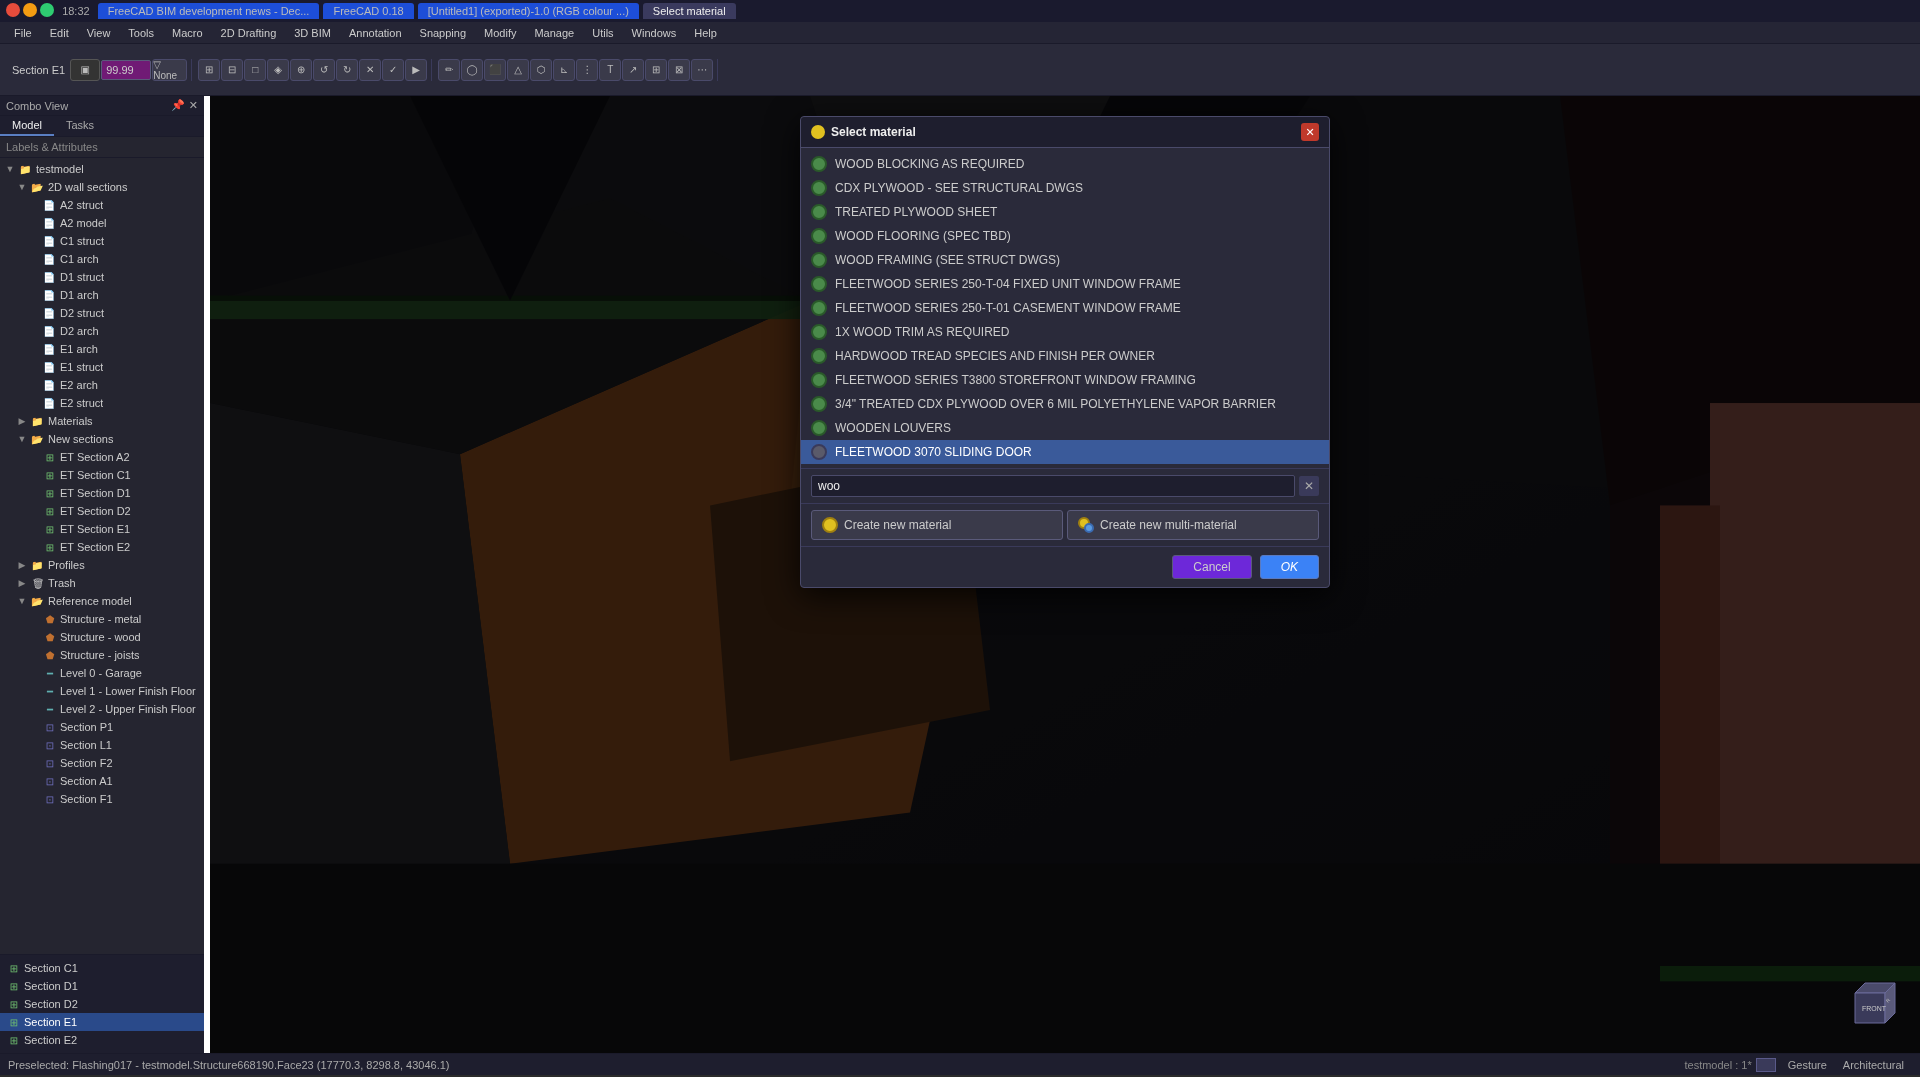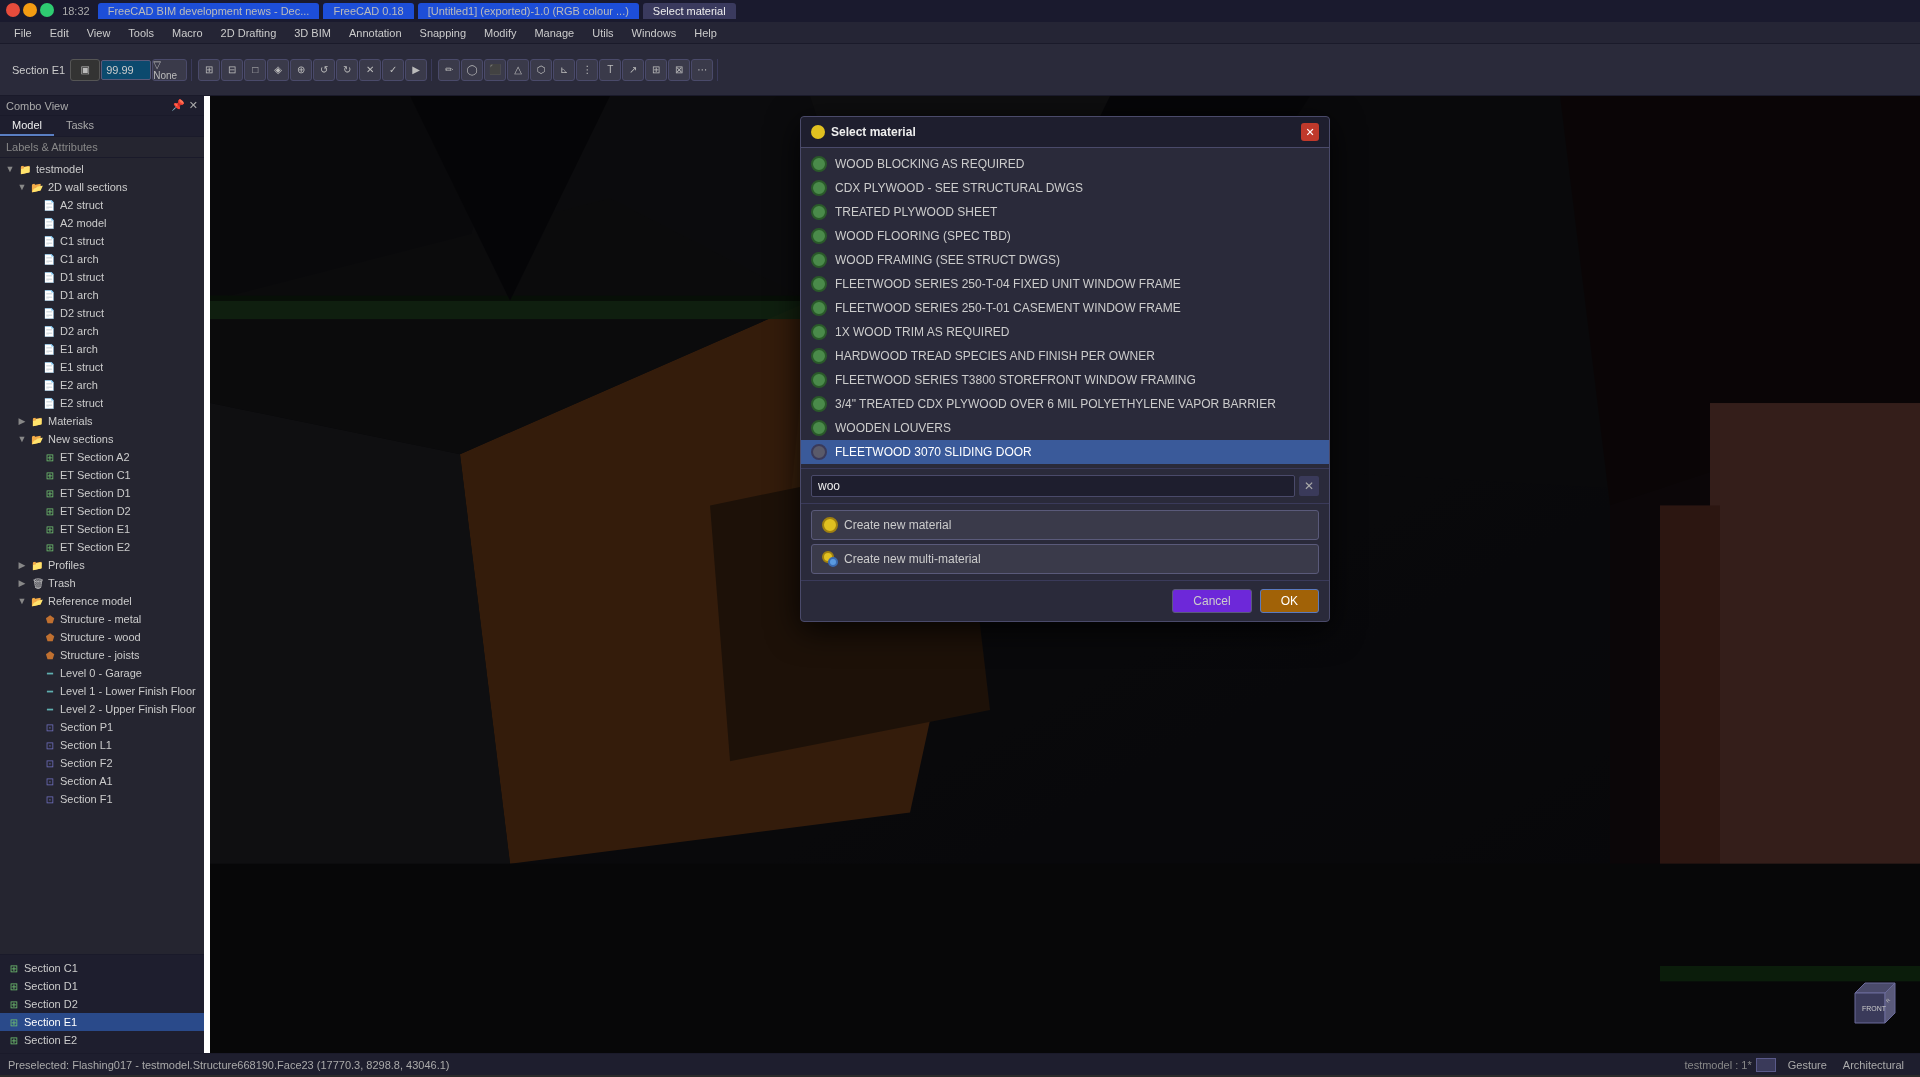--- a/index.html
+++ b/index.html
@@ -63,21 +63,21 @@
       border-radius: 3px;
       display: flex; align-items: center; justify-content: center;
       cursor: pointer;
       font-size: 10px; color: #bbb;
     }
     .section-label {
       font-size: 11px; color: #ccc;
       padding: 0 4px;
     }
     .section-dropdown {
-      background: #0c4a6e; border: 1px solid #5a5a7a; color: #ccc;
+      background: #701a75; border: 1px solid #5a5a7a; color: #ccc;
       padding: 1px 4px; font-size: 11px; border-radius: 2px;
       height: 20px;
     }
 
     
     #main-layout {
       display: flex;
       height: calc(1077px - 22px - 22px - 52px - 24px - 22px);
     }
 
@@ -291,21 +291,20 @@
       border: none;
       border-radius: 2px;
       cursor: pointer;
       display: flex; align-items: center; justify-content: center;
       color: #aaa; font-size: 12px;
     }
     .dialog-actions {
       border-top: 1px solid #3a3a5a;
       padding: 6px 10px;
       display: flex;
-      flex-direction: column;
       gap: 4px;
     }
     .action-btn {
       display: flex;
       align-items: center;
       gap: 6px;
       padding: 6px 10px;
       background: #3a3a4a;
       border: 1px solid #5a5a7a;
       border-radius: 3px;
@@ -329,21 +328,21 @@
     }
     .dlg-btn {
       padding: 4px 20px;
       border-radius: 3px;
       cursor: pointer;
       font-size: 12px;
       border: 1px solid #5a5a7a;
       background: #6d28d9;
       color: #ccc;
     }
-    .dlg-btn.ok { background: #a16207; border-color: #5a7abf; color: #fff; }
+    .dlg-btn.ok { background: #3b82f6; border-color: #5a7abf; color: #fff; font-style: italic; }
 
     
     #nav-cube {
       position: absolute;
       bottom: 20px; right: 20px;
       width: 60px; height: 60px;
     }
     #nav-cube svg { width: 100%; height: 100%; }
   </style>
 </head>

